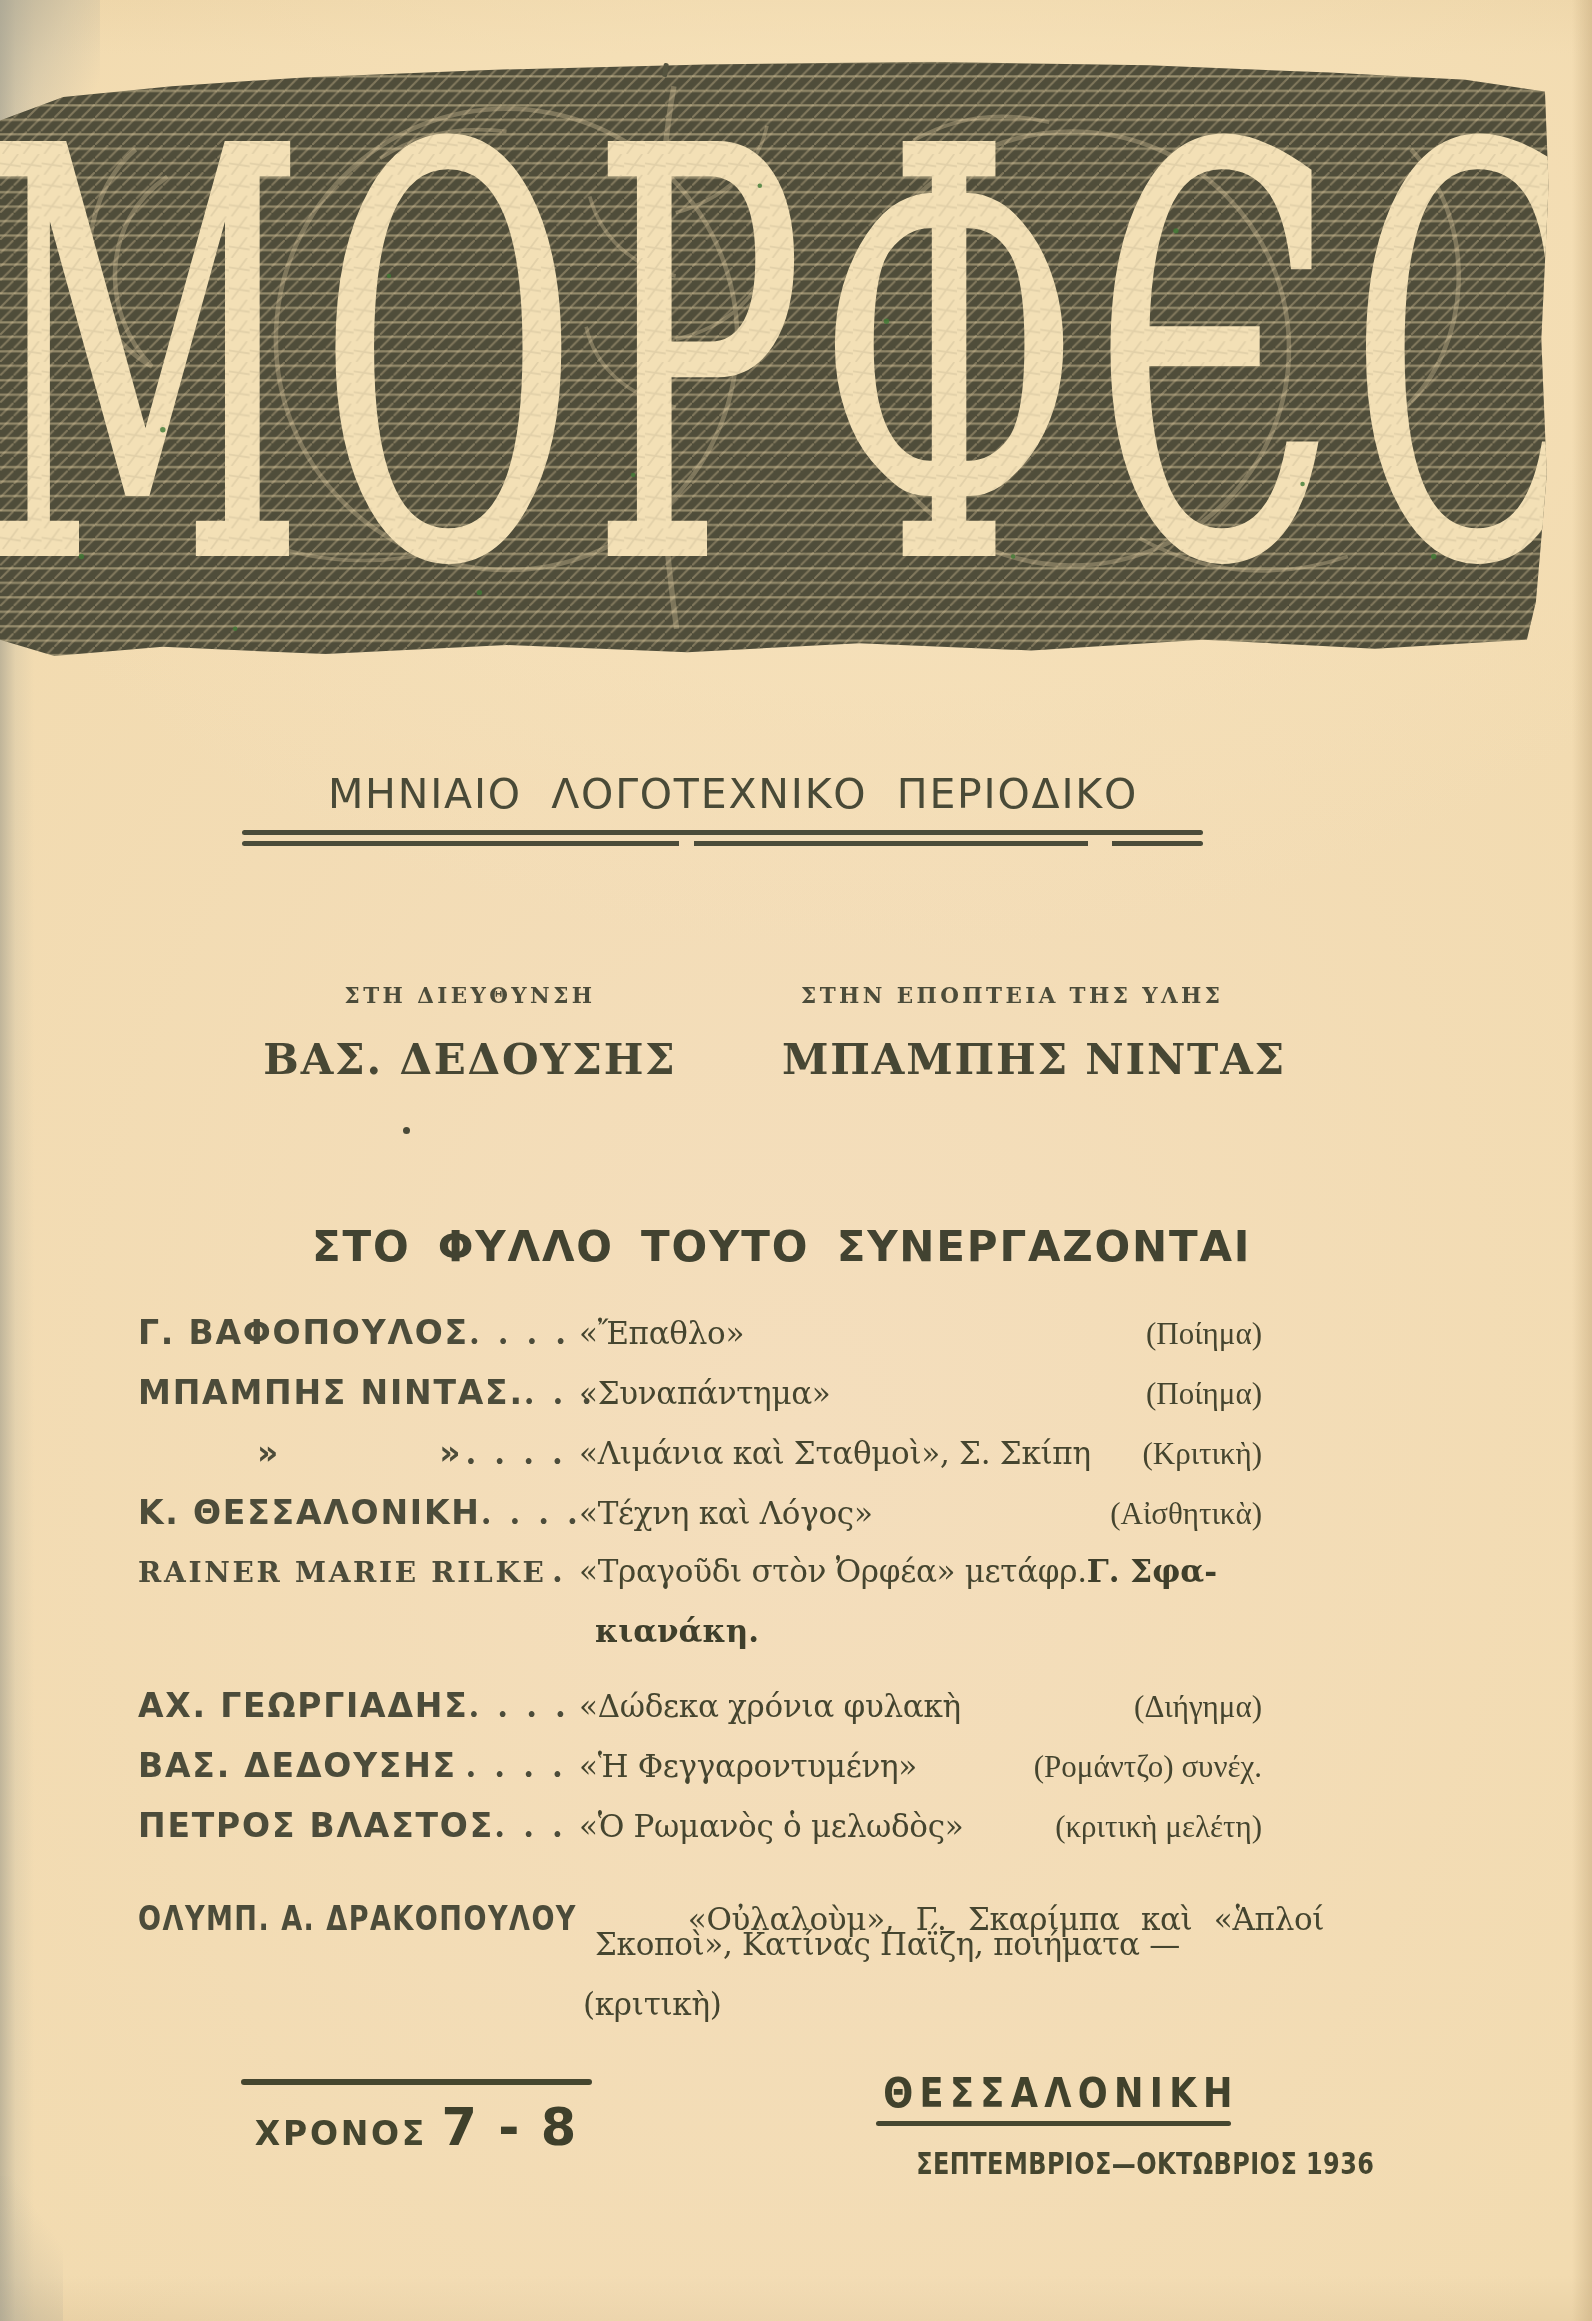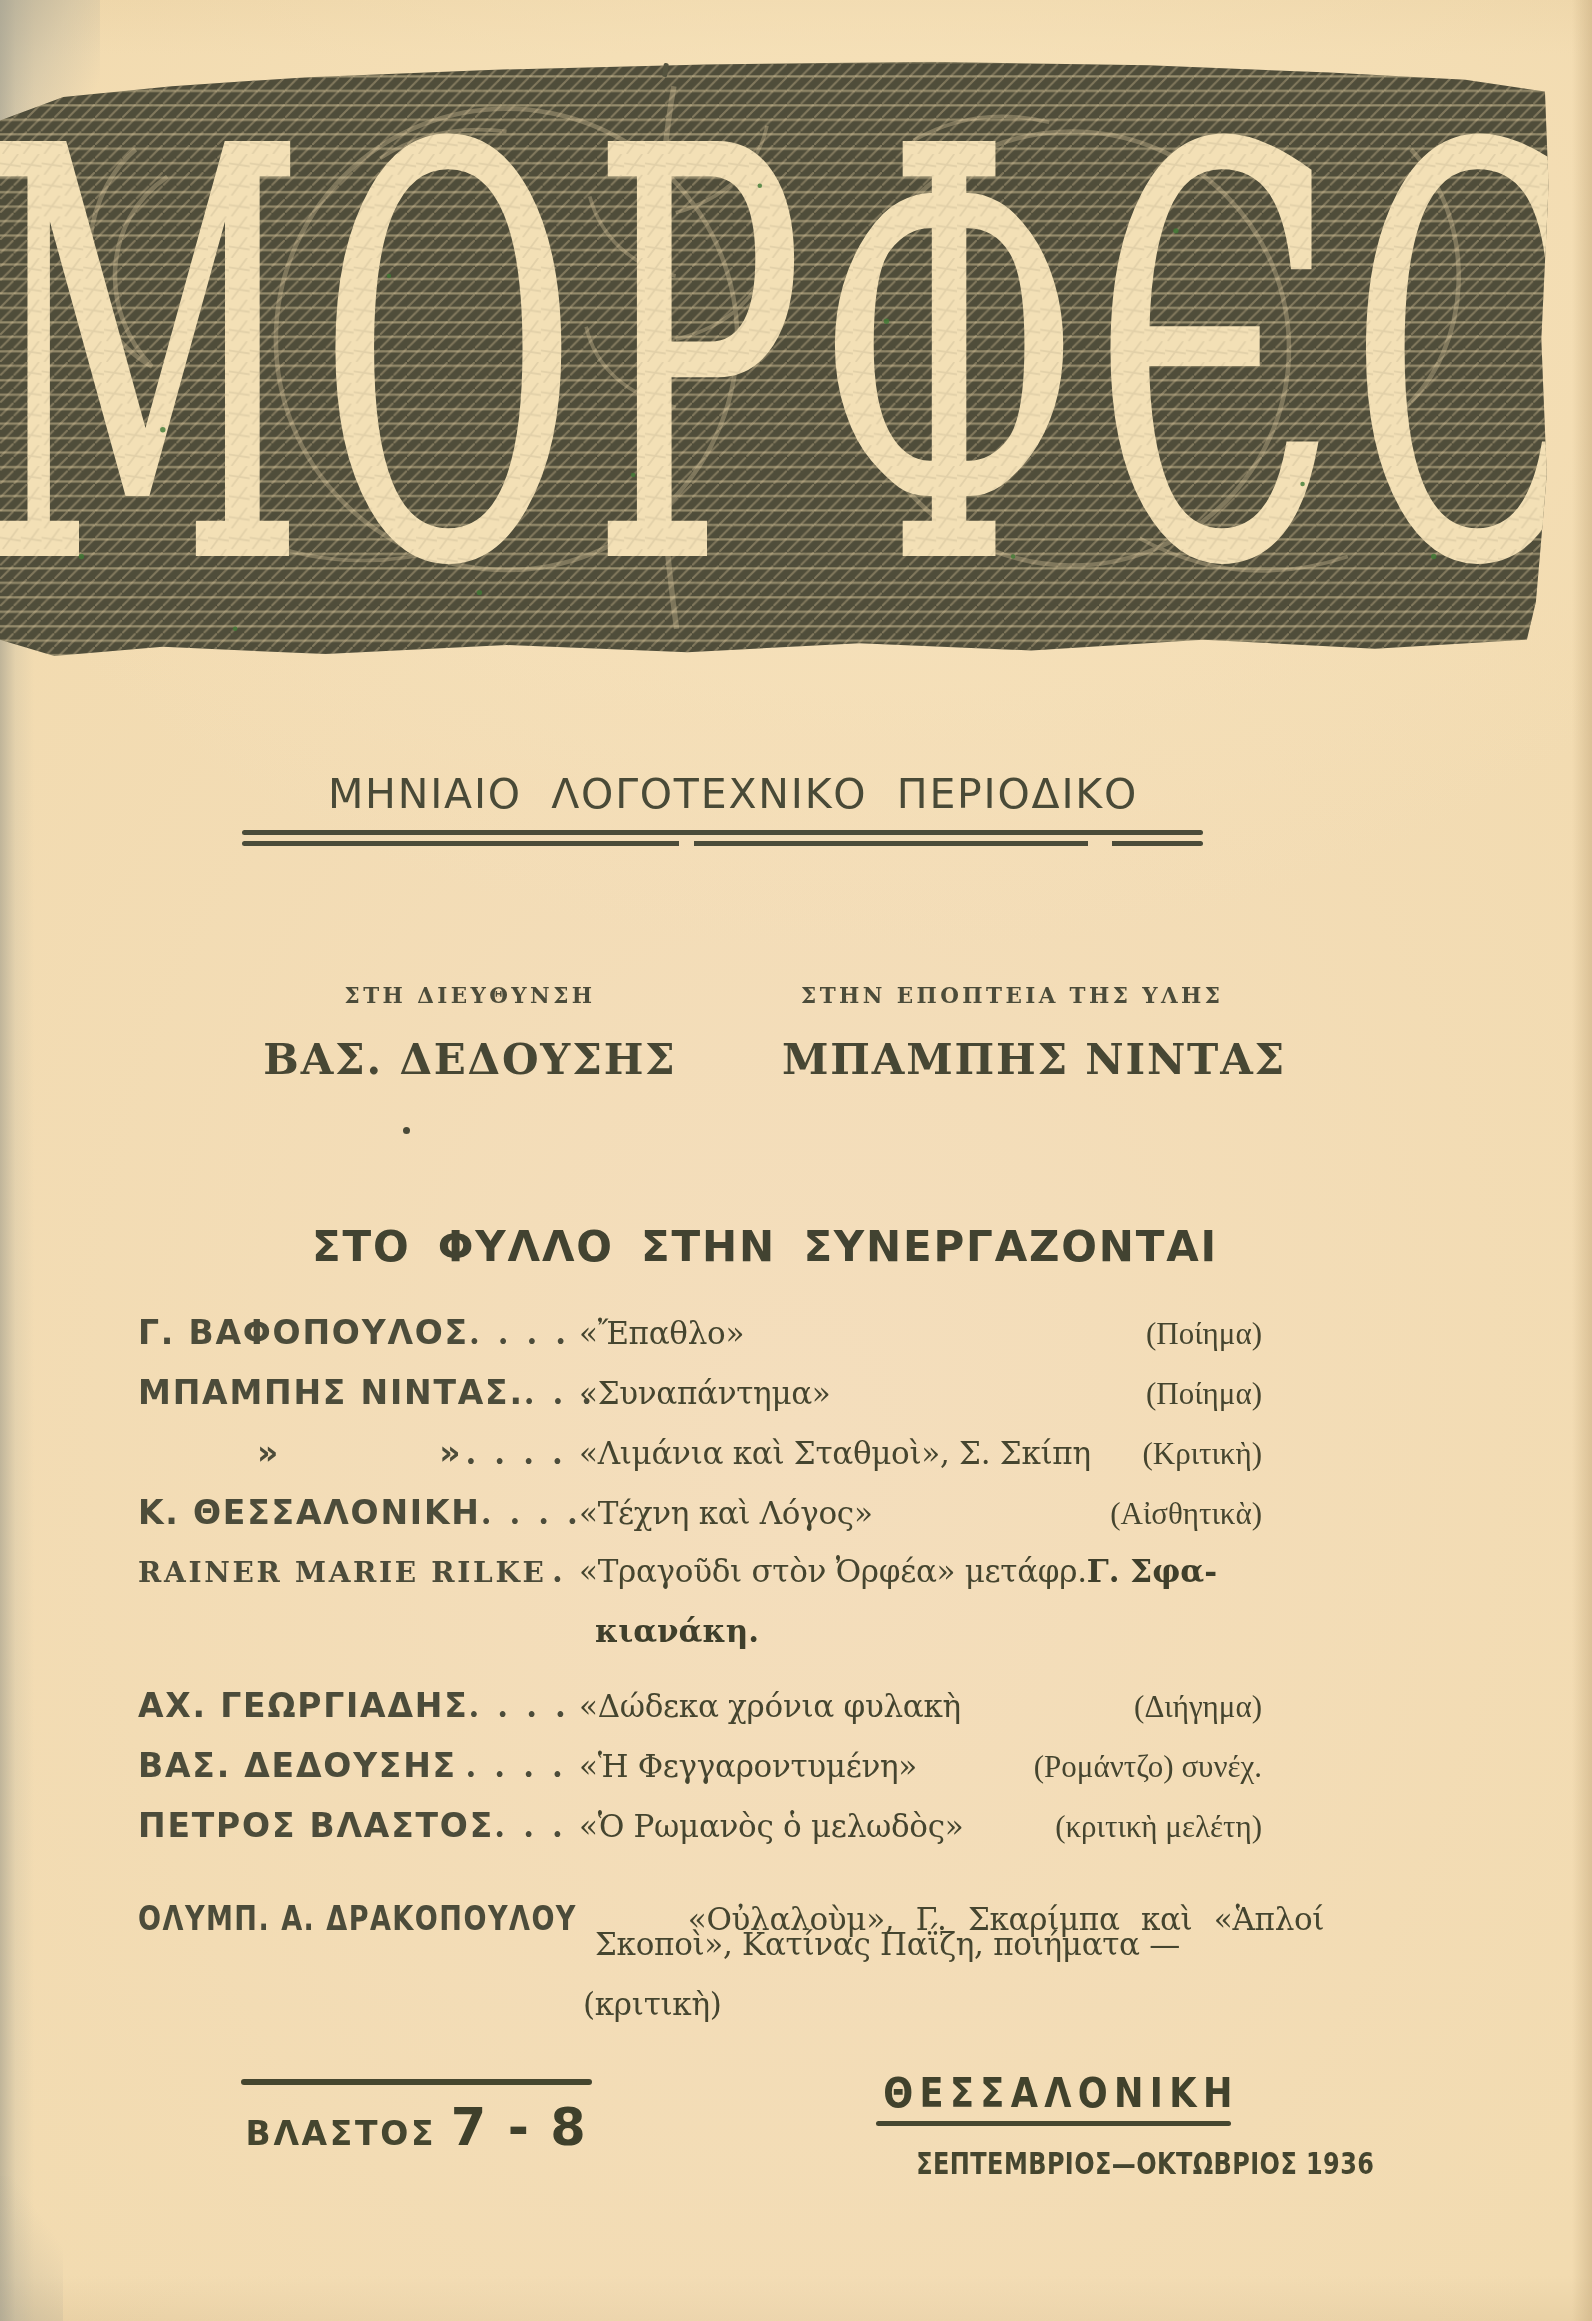--- a/index.html
+++ b/index.html
@@ -162,21 +162,21 @@
     <div class="staff-caption">ΣΤΗ ΔΙΕΥΘΥΝΣΗ</div>
     <div class="staff-name">ΒΑΣ. ΔΕΔΟΥΣΗΣ</div>
   </div>
   <div class="abs staff-col right">
     <div class="staff-caption">ΣΤΗΝ ΕΠΟΠΤΕΙΑ ΤΗΣ ΥΛΗΣ</div>
     <div class="staff-name">ΜΠΑΜΠΗΣ ΝΙΝΤΑΣ</div>
   </div>
   <div class="abs speck" style="left:403px;top:1127px;width:7.2px;height:7.2px;"></div>
   <div class="abs" style="left:663px;top:63px;width:4.5px;height:13.6px;background:#55543f;transform:rotate(8deg);border-radius:1.8px;"></div>
 
-  <div class="abs heading">ΣΤΟ ΦΥΛΛΟ ΣΤΗΝ ΣΥΝΕΡΓΑΖΟΝΤΑΙ</div>
+  <div class="abs heading">ΣΤΟ ΦΥΛΛΟ ΤΟΥΤΟ ΣΥΝΕΡΓΑΖΟΝΤΑΙ</div>
 
   <div class="abs list">
 
     <div class="row">
       <div class="name-cell">
         <span class="c-name">Γ. ΒΑΦΟΠΟΥΛΟΣ</span>
         <span class="dots">. . . .</span>
       </div>
       <span class="t">«Ἔπαθλο»</span>
       <span class="anno">(Ποίημα)</span>
@@ -264,21 +264,21 @@
 
     <div class="row cont-row cont-last">
       <span class="t">(κριτικὴ)</span>
     </div>
 
   </div>
 
   <div class="abs footer-col f-left">
     <div class="f-rule f-rule-l"></div>
     <div class="f-issue">
-      <span class="f-issue-label">ΒΛΑΣΤΟΣ</span>
+      <span class="f-issue-label">ΧΡΟΝΟΣ</span>
       <span class="f-issue-value">7 - 8</span>
     </div>
   </div>
 
   <div class="abs footer-col f-right">
     <div><span class="f-line1-right">ΘΕΣΣΑΛΟΝΙΚΗ</span></div>
     <div class="f-rule f-rule-r"></div>
     <div><span class="f-date">ΣΕΠΤΕΜΒΡΙΟΣ—ΟΚΤΩΒΡΙΟΣ 1936</span></div>
   </div>
 

